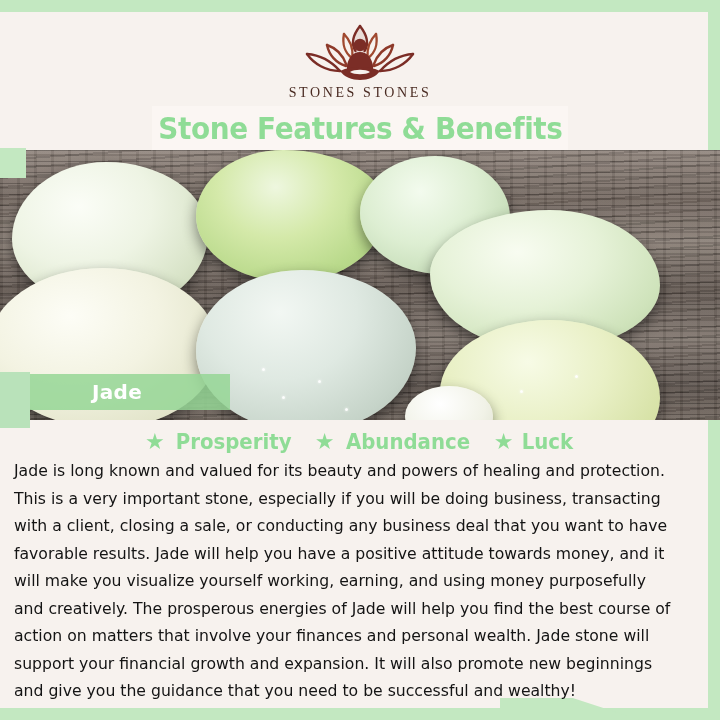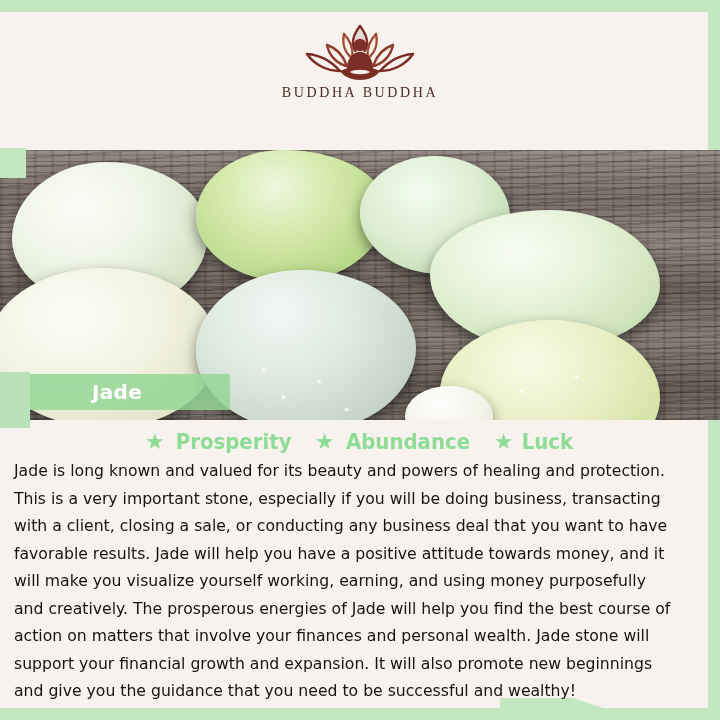--- a/index.html
+++ b/index.html
@@ -308,24 +308,27 @@
             <path d="M117 33 C104 34, 92 41, 84 50" stroke="#7b2d26"></path>
           </g>
           <g fill="#7b2d26">
             <circle cx="64" cy="24" r="6.2"></circle>
             <path d="M64 31 C57 31, 52 37, 51 45 C50 51, 54 55, 60 55 L68 55 C74 55, 78 51, 77 45 C76 37, 71 31, 64 31 Z"></path>
             <path d="M44 50 C50 47, 58 46, 64 46 C70 46, 78 47, 84 50 C80 56, 72 59, 64 59 C56 59, 48 56, 44 50 Z"></path>
           </g>
           <path d="M54 51 C58 48, 70 48, 74 51 C70 54, 58 54, 54 51 Z" fill="#f7f2ee"></path>
         </svg>
       </div>
-      <div class="logo-text">BUDDHA BUDDHA</div>
-    </div>
-  </div>
-
+      <div class="logo-text">STONES STONES</div>
+    </div>
+  </div>
+
+  <div class="title-band">
+    <span class="title-text">Stone Features &amp; Benefits</span>
+  </div>
 
   <div class="photo">
     <div class="wood"></div>
     <div class="stone s1"></div>
     <div class="stone s2"></div>
     <div class="stone s3"></div>
     <div class="stone s4"></div>
     <div class="stone s5"></div>
     <div class="stone s6"></div>
     <div class="stone s7"></div>

